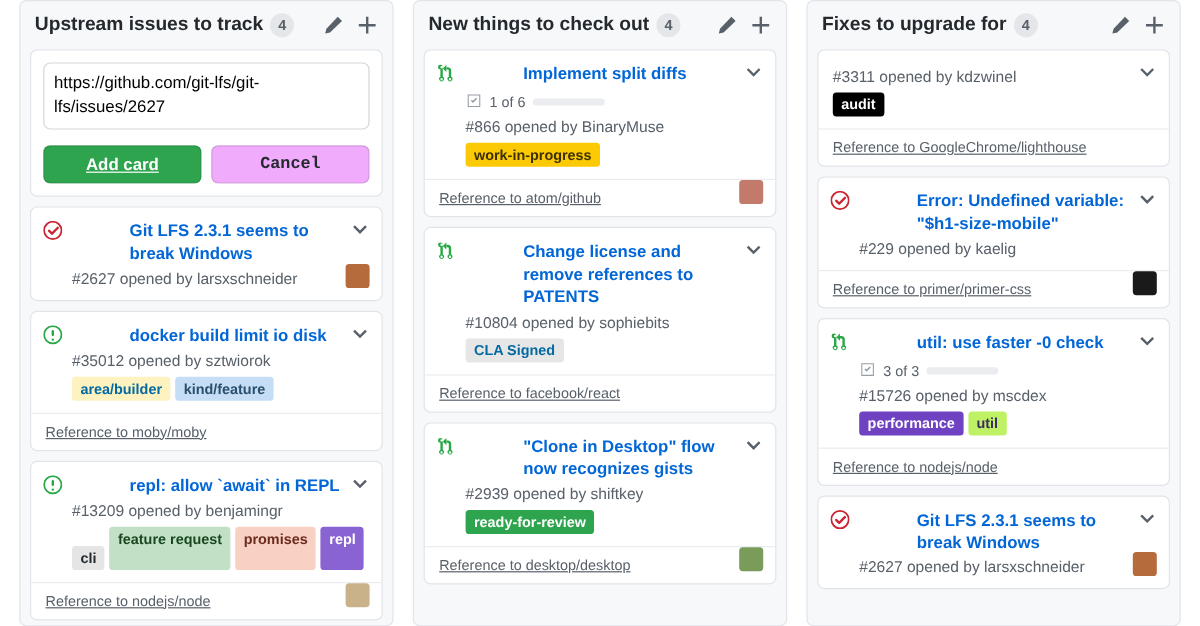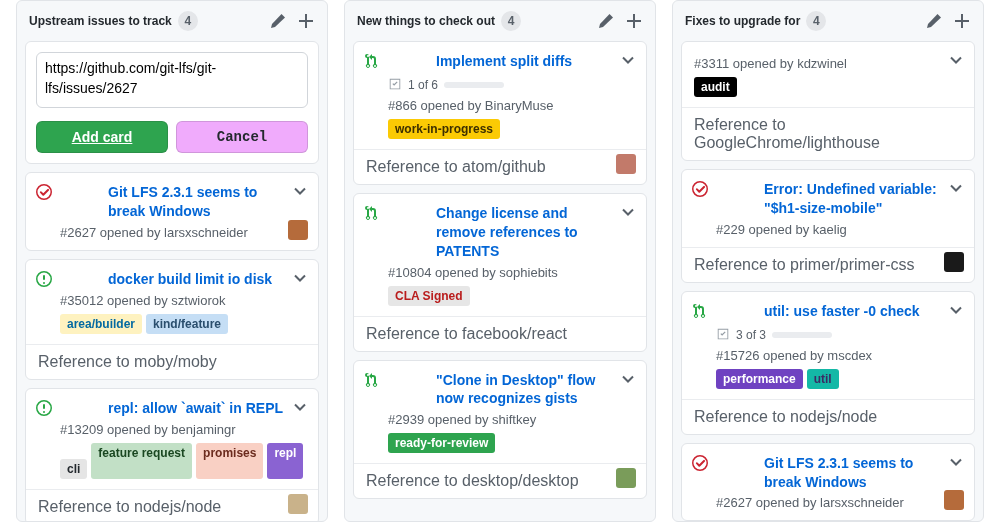--- a/index.html
+++ b/index.html
@@ -22,21 +22,21 @@
     display: flex;
     flex-direction: column;
     max-height: 522px;
   }
   .col-header {
     display: flex;
     align-items: center;
     padding: 10px 12px;
   }
   .col-title {
-    font-size: 12px;
+    font-size: 16px;
     font-weight: 600;
     color: #24292e;
   }
   .counter {
     display: inline-flex;
     align-items: center;
     justify-content: center;
     background: rgba(27,31,35,0.08);
     color: #586069;
     font-size: 12px;
@@ -146,24 +146,25 @@
     line-height: 18px;
   }
   .avatar {
     position: absolute;
     right: 10px; bottom: 10px;
     width: 20px; height: 20px;
     border-radius: 3px;
     background: #ddd;
   }
   .card-ref {
-    font-size: 16px;
+    font-size: 12px;
     color: #586069;
     padding: 8px 12px;
     border-top: 1px solid #eaecef;
+    text-decoration: underline;
   }
 </style>
 </head>
 <body>
 
 <div class="board" id="board">
     <div class="column">
       <div class="col-header">
         <span class="col-title">Upstream issues to track</span>
         <span class="counter">4</span>
@@ -298,21 +299,21 @@
                 <path fill="#28a745" d="M8 1L5 4l3 3V1z"></path>
               </svg></span>
             <span class="chev">
               <svg viewBox="0 0 12 12">
                 <path d="M1 3.5l5 5 5-5" fill="none" stroke="currentColor" stroke-width="2"></path>
               </svg>
             </span>
             <div class="card-title">Change license and remove references to PATENTS</div>
             <div class="card-meta">#10804 opened by sophiebits</div>
             <div class="labels-row">
-              <span class="label" style="background: rgb(230, 230, 230); color: #b91c1c;">CLA Signed</span>
+              <span class="label" style="background: rgb(230, 230, 230); color: #0369a1;">CLA Signed</span>
             </div>
           </div>
           <div class="card-ref">Reference to facebook/react</div>
         </div>
         <div class="card">
           <div class="card-main">
             <span class="card-icon"><svg viewBox="0 0 16 16">
                 <path fill="#28a745" d="M5 3a2 2 0 10-2 2v6a2 2 0 102 0V5a2 2 0 000 0zm-1 9a1 1 0 110 2 1 1 0 010-2zm0-10a1 1 0 110 2 1 1 0 010-2zM12 11V6a3 3 0 00-3-3H8v2h1a1 1 0 011 1v5a2 2 0 102 0zm-1 1a1 1 0 110 2 1 1 0 010-2z"></path>
                 <path fill="#28a745" d="M8 1L5 4l3 3V1z"></path>
               </svg></span>
@@ -396,21 +397,21 @@
             <div class="task-row">
               <span class="task-icon"><svg viewBox="0 0 16 16">
                   <path d="M2 2h12v12H2V2zm1 1v10h10V3H3zm2 5l2 2 4-4-1-1-3 3-1-1-1 1z"></path>
                 </svg></span>
               <span>3 of 3</span>
               <span class="progress-bar"><span class="fill" style="width:100%"></span></span>
             </div>
             <div class="card-meta">#15726 opened by mscdex</div>
             <div class="labels-row">
               <span class="label" style="background: rgb(111, 66, 193); color: rgb(255, 255, 255);">performance</span>
-              <span class="label" style="background: #14b8a6; color: rgb(59, 43, 99); text-align: right;">util</span>
+              <span class="label" style="background: #bef264; color: rgb(59, 43, 99); text-align: right;">util</span>
             </div>
           </div>
           <div class="card-ref">Reference to nodejs/node</div>
         </div>
         <div class="card">
           <div class="card-main">
             <span class="card-icon"><svg viewBox="0 0 16 16">
                 <path fill="#cb2431" d="M8 0a8 8 0 100 16A8 8 0 008 0zm0 14.5A6.5 6.5 0 118 1.5a6.5 6.5 0 010 13z"></path>
                 <path fill="#cb2431" d="M11.3 5.3l-4 4-1.6-1.6a1 1 0 10-1.4 1.4l2.3 2.3a1 1 0 001.4 0l4.7-4.7a1 1 0 10-1.4-1.4z"></path>
               </svg></span>

